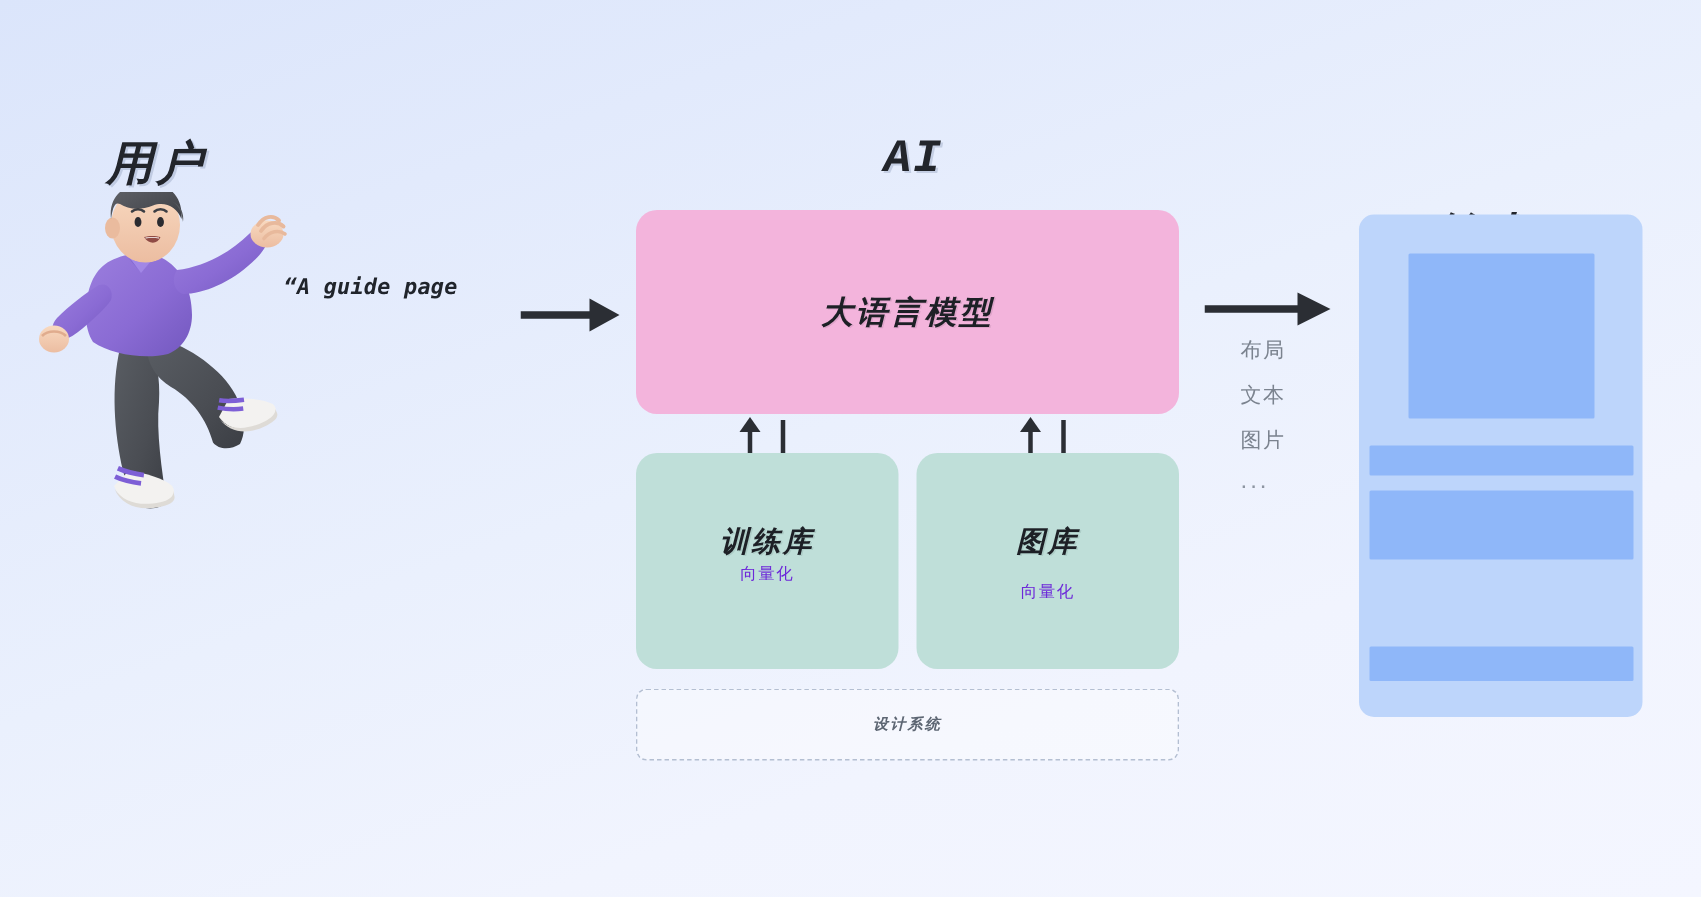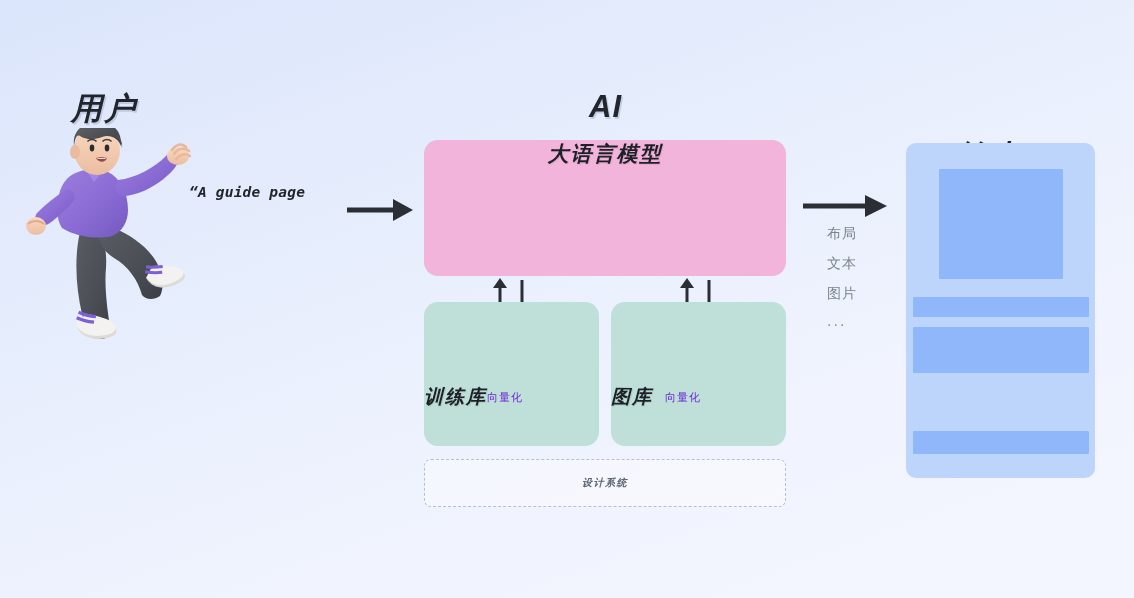--- a/index.html
+++ b/index.html
@@ -29,21 +29,21 @@
     position: absolute;
     font-weight: 900;
     font-style: italic;
     font-size: 31px;
     letter-spacing: 2px;
     color: #22252b;
     text-shadow: 1.5px 1.5px 0 rgba(120,135,170,0.30);
     white-space: nowrap;
   }
   #title-user   { left: 71px;  top: 88px; }
-  #title-ai     { left: 589px; top: 89px; font-style: italic; letter-spacing: 1px; }
+  #title-ai     { left: 589px; top: 89px; font-style: italic; letter-spacing: 1px; font-family: Liberation Mono, monospace; }
   #title-output { left: 956px; top: 92px; margin-top: 44px; }
 
   
   #avatar {
     position: absolute;
     left: 18px;
     top: 128px;
     width: 190px;
     height: 225px;
   }
@@ -75,41 +75,41 @@
   
   #llm-box {
     position: absolute;
     left: 424px;
     top: 140px;
     width: 362px;
     height: 136px;
     background: #f3b4dc;
     border-radius: 14px;
     display: flex;
-    align-items: flex-start;
+    align-items: center;
     justify-content: center;
   }
   #llm-label {
     font-weight: 900;
     font-style: italic;
     font-size: 21px;
     letter-spacing: 2px;
     color: #1d2026;
     text-shadow: 1px 1px 0 rgba(150,110,140,0.22);
   }
 
   .store-box {
     position: absolute;
     top: 302px;
     width: 175px;
     height: 144px;
     background: #bfdfd9;
     border-radius: 14px;
     display: flex;
-    flex-direction: row;
+    flex-direction: column;
     align-items: center;
     justify-content: flex-start;
     padding-top: 46px;
   }
   #box-train { left: 424px; }
   #box-gallery { left: 611px; gap: 12px; }
 
   .store-title {
     font-weight: 900;
     font-style: italic;

